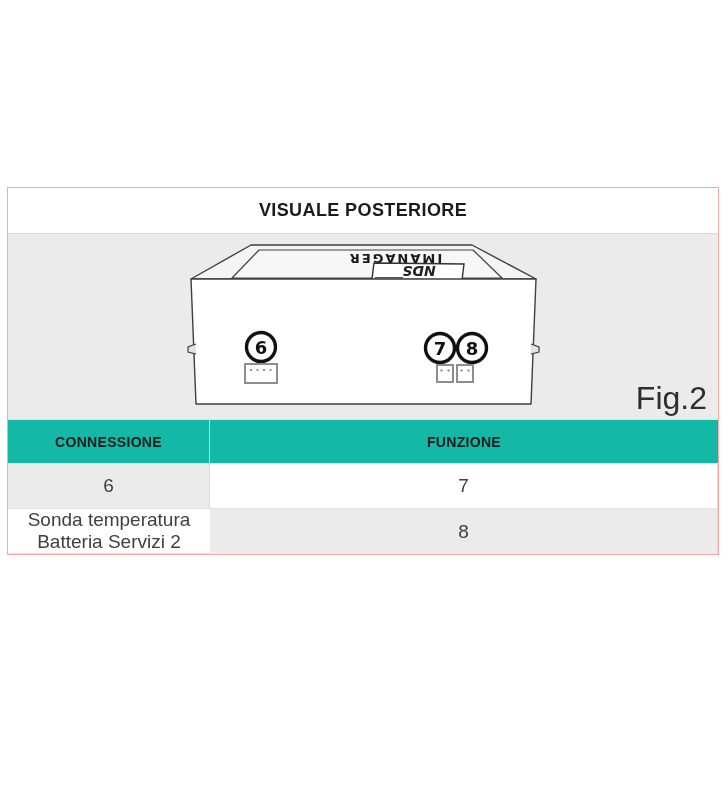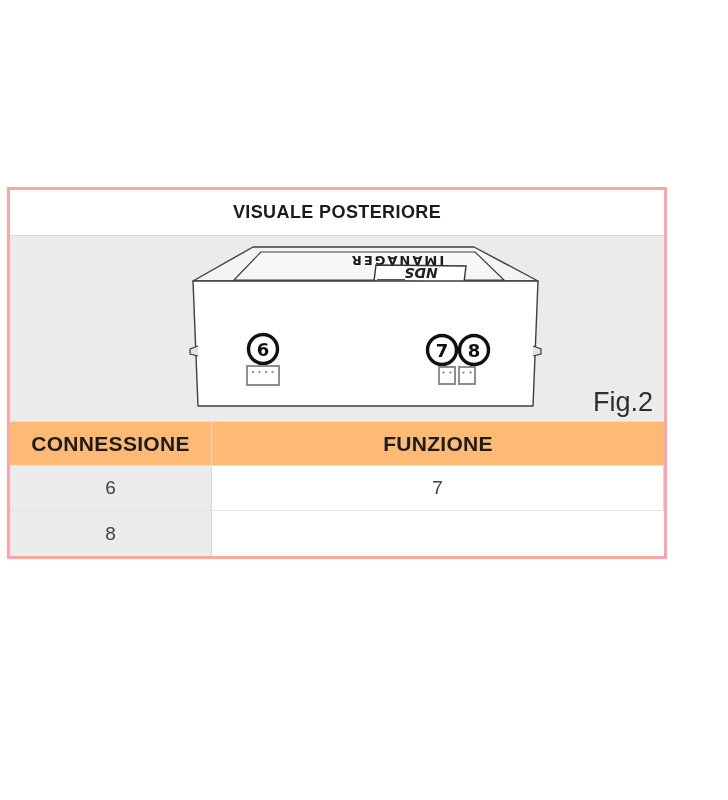--- a/index.html
+++ b/index.html
@@ -1,47 +1,47 @@
 <!DOCTYPE html>
 <html><head>
 <meta charset="utf-8">
 <style>
   html,body{margin:0;padding:0;}
   body{
     width:728px;height:800px;position:relative;background:#ffffff;
     font-family:"Liberation Sans",sans-serif;overflow:hidden;
   }
   .doc-frame{
-    position:absolute;left:7px;top:187px;width:660px;
-    border:3px solid #fca5a5;background:#ffffff;box-sizing:border-box;
+    position:absolute;left:7px;top:187px;width:712px;
+    border:1px solid #fca5a5;background:#ffffff;box-sizing:border-box;
   }
   .title-row{
     height:45px;display:flex;align-items:center;justify-content:center;
     background:#ffffff;border-bottom:1px solid #d9d9d9;
   }
   .title-row span{
     font-size:18px;font-weight:700;letter-spacing:.4px;color:#1b1b1b;
   }
   .figure-panel{
     position:relative;height:185px;background:#ebebeb;
     border-bottom:1px solid #dedede;
   }
   .figure-panel svg{position:absolute;left:0;top:0;}
   .fig-label{
     position:absolute;right:11px;bottom:5px;
-    font-size:27px;color:#2e2e2e;line-height:1;
+    font-size:32px;color:#2e2e2e;line-height:1;
   }
   .tbl{display:grid;grid-template-columns:202px 1fr;}
   .cell{
     display:flex;align-items:center;justify-content:center;
     box-sizing:border-box;text-align:center;
   }
   .col-a{border-right:1px solid #d9d9d9;}
   .hdr{
-    height:44px;background:#fdba74;font-weight:700;font-size:21px;
+    height:44px;background:#14b8a6;font-weight:700;font-size:14px;
     color:#1c1c1c;letter-spacing:.3px;border-bottom:1px solid #e3e3e3;
   }
   .row-cell{height:45px;font-size:19px;color:#3f3f3f;}
   .bg-gray{background:#ebebeb;}
   .bg-white{background:#ffffff;}
   .rb{border-bottom:1px solid #e3e3e3;}
   .dev-text{font-family:"DejaVu Sans",sans-serif;}
 </style>
 </head>
 <body>
@@ -108,17 +108,18 @@
     <div class="fig-label">Fig.2</div>
   </div>
 
   <div class="tbl">
     <div class="cell col-a hdr">CONNESSIONE</div>
     <div class="cell hdr">FUNZIONE</div>
 
     <div class="cell col-a row-cell bg-gray rb">6</div>
 
     <div class="cell col-a row-cell bg-white rb">7</div>
+    <div class="cell row-cell bg-white rb">Sonda temperatura Batteria Servizi 2</div>
 
     <div class="cell col-a row-cell bg-gray">8</div>
   </div>
 
 </div>
 
 </body></html>

